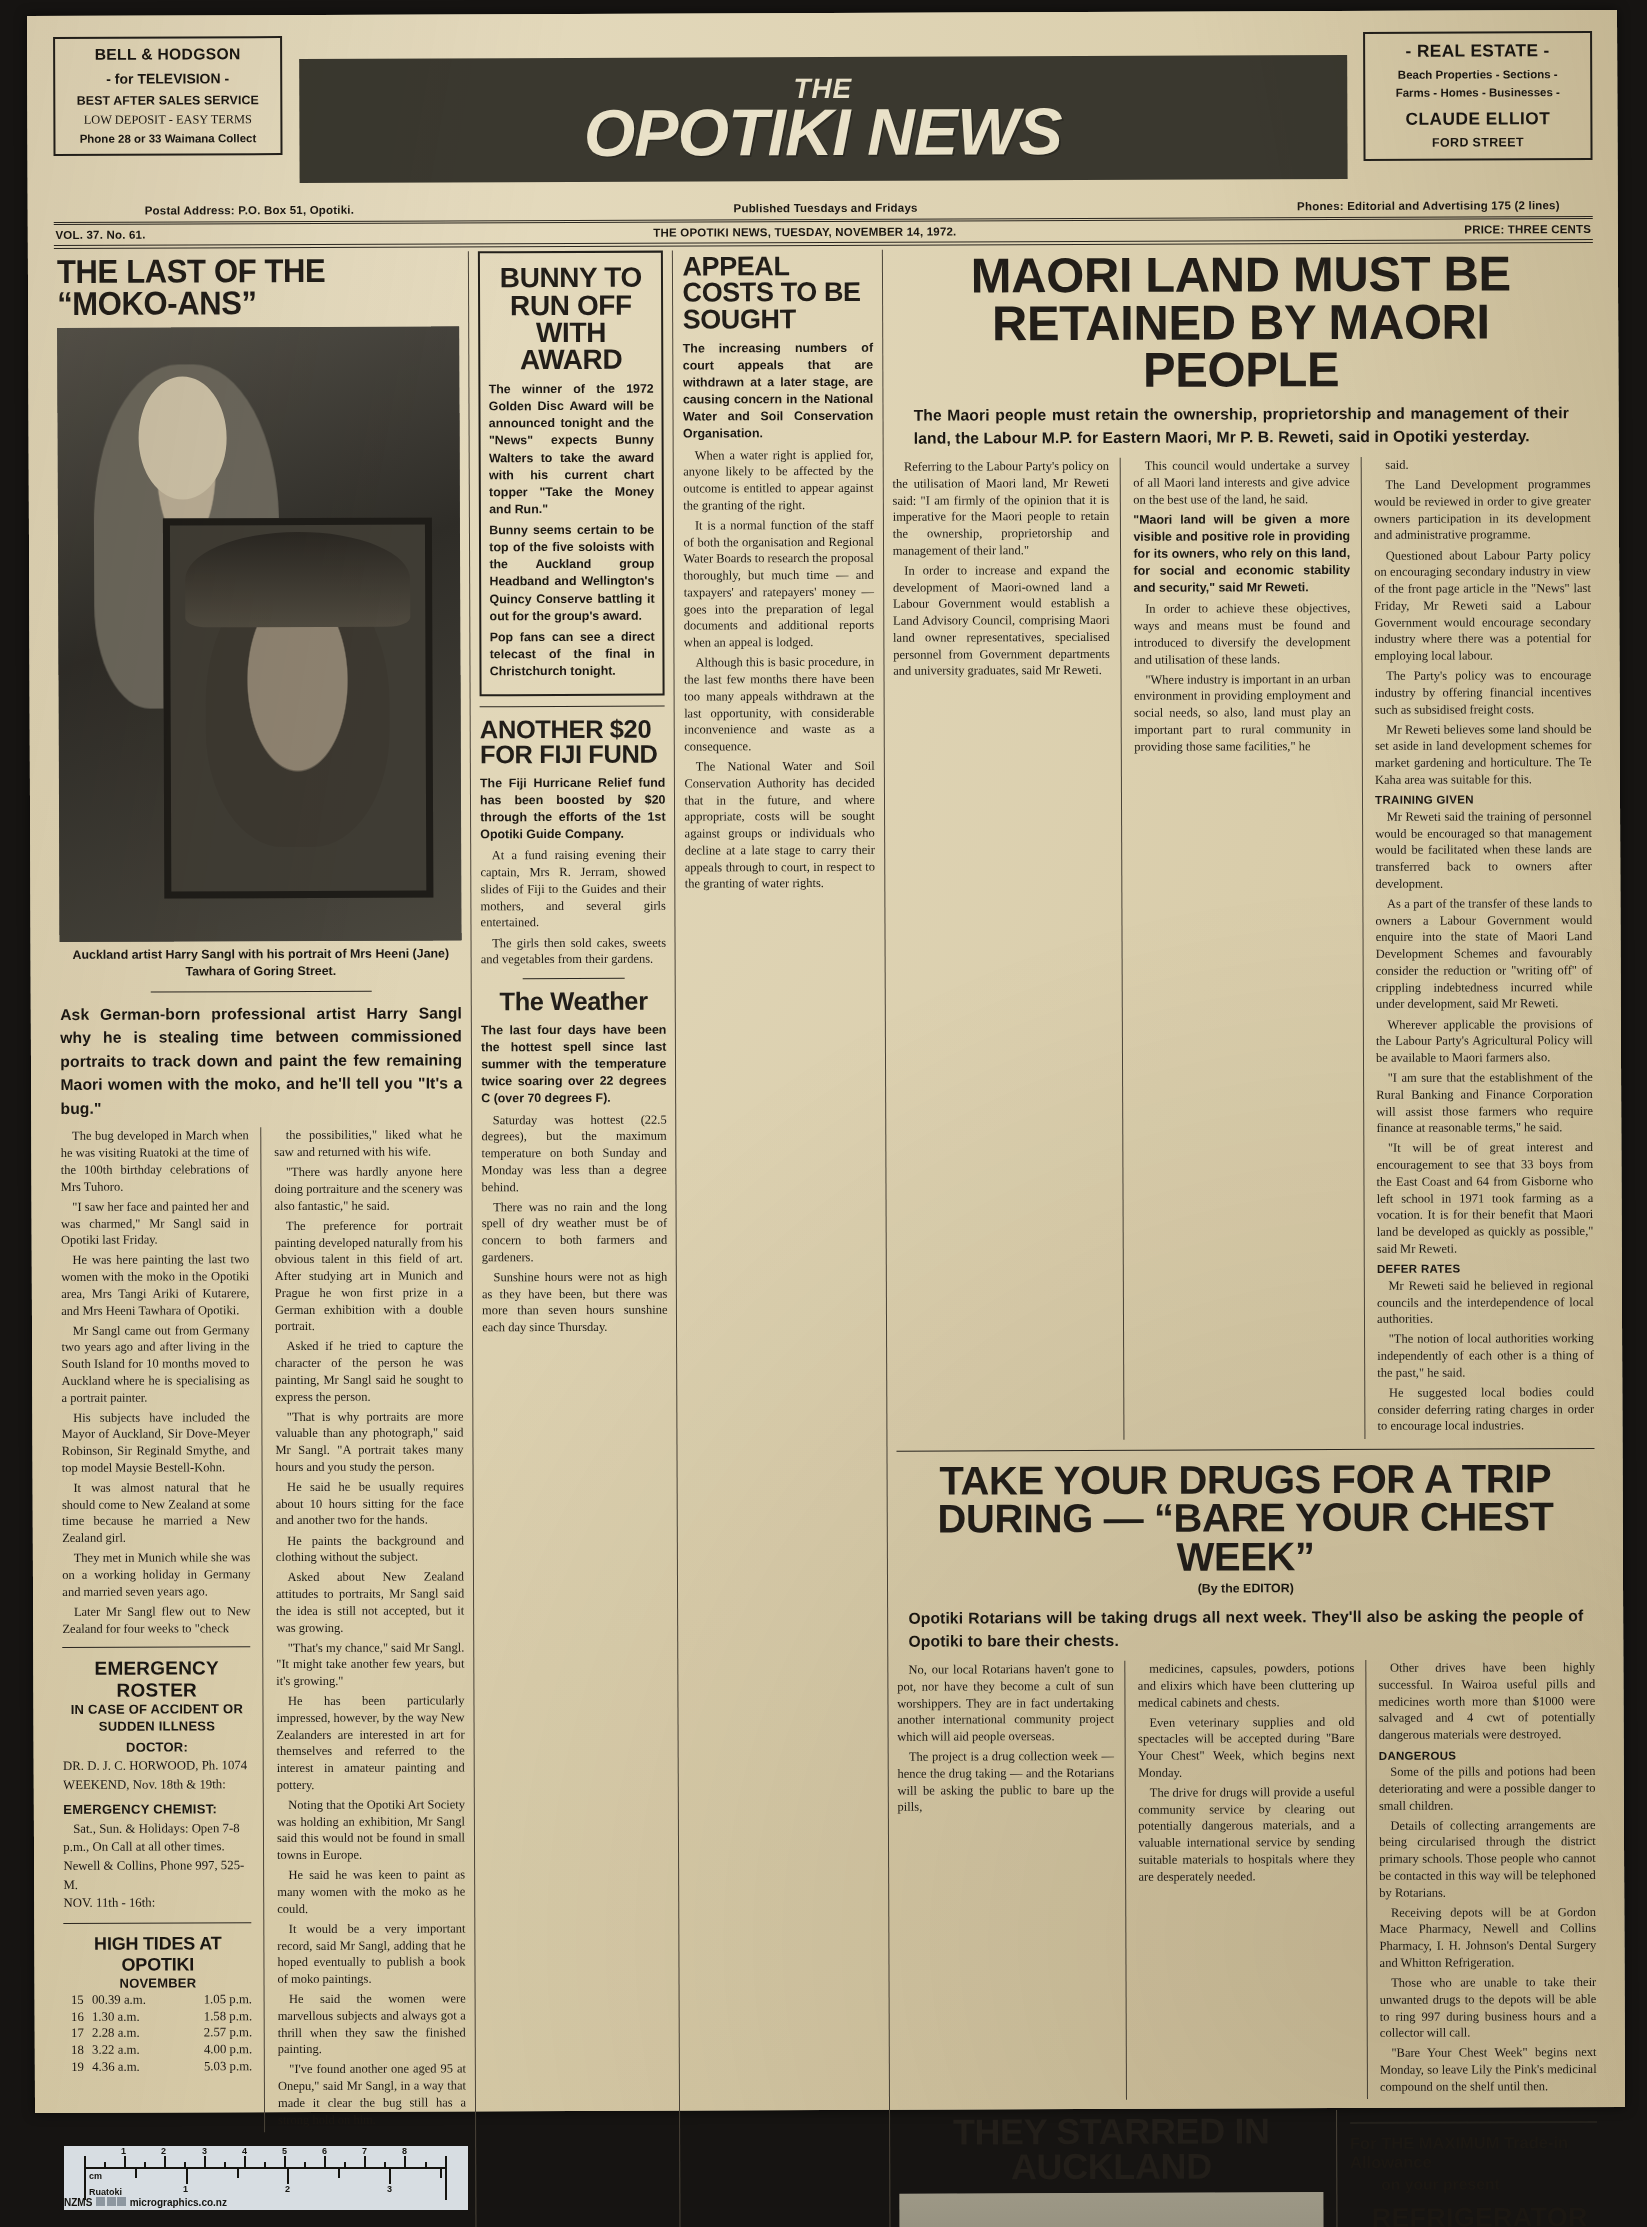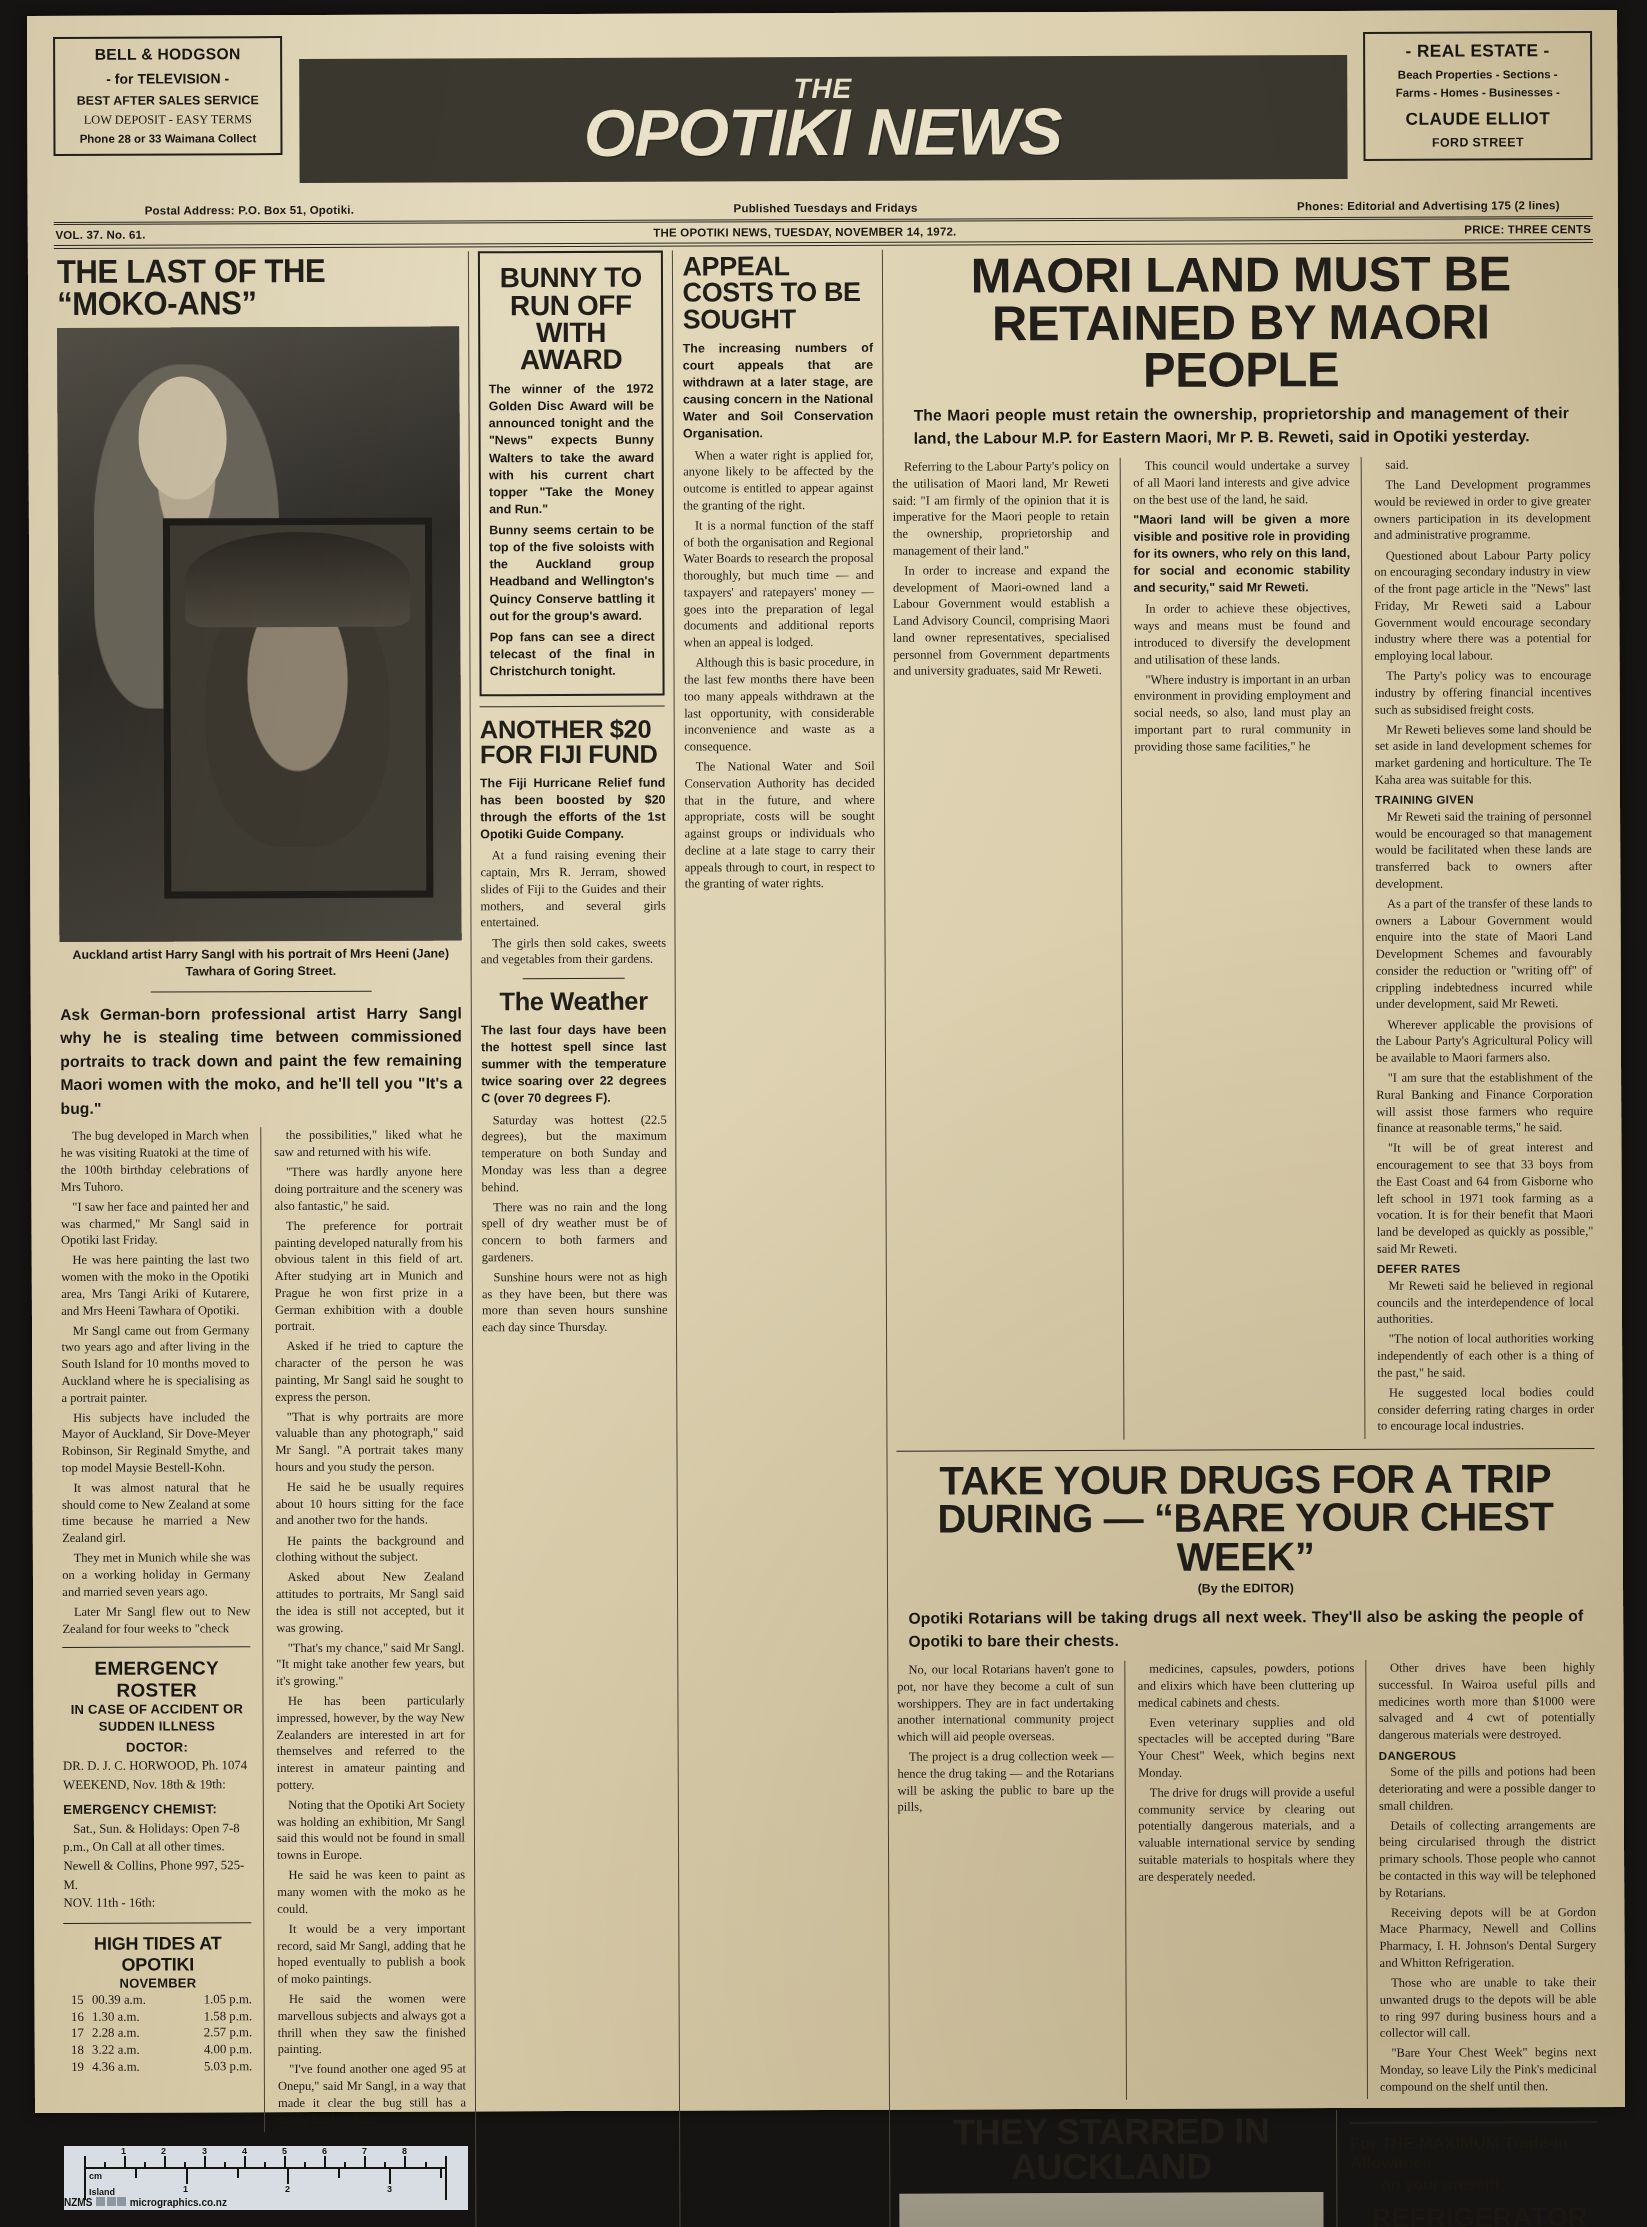--- a/index.html
+++ b/index.html
@@ -455,21 +455,21 @@
       </div>
     </div>
   </div>
 </div>
 
 <div id="ruler">
   <div class="rline"></div>
   <div class="edge" style="left:20px;"></div>
   <div class="edge" style="left:381px;"></div>
   <div class="lbl" style="left:25px;top:25px;">cm</div>
-  <div class="lbl" style="left:25px;top:41px;">Island</div>
+  <div class="lbl" style="left:25px;top:41px;">Ruatoki</div>
   <div class="foot">
     <span>NZMS</span>
     <span class="sq"></span><span class="sq"></span><span class="sq"></span>
     <span>micrographics.co.nz</span>
   </div>
 <div class="tick" style="left: 60px; top: 10px; height: 13px;"></div>
     <div class="lbl" style="left: 57px; top: 0px;">1</div>
     <div class="tick" style="left: 100px; top: 10px; height: 13px;"></div>
     <div class="lbl" style="left: 97px; top: 0px;">2</div>
     <div class="tick" style="left: 140px; top: 10px; height: 13px;"></div>

